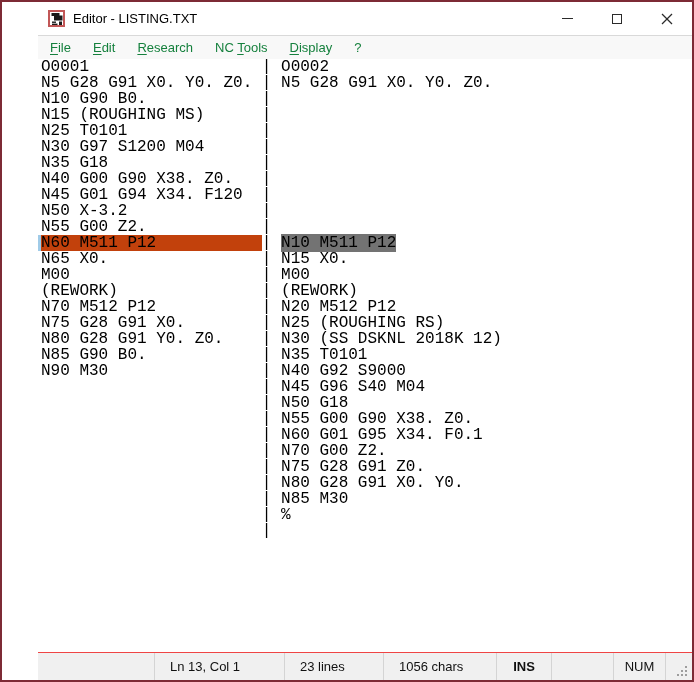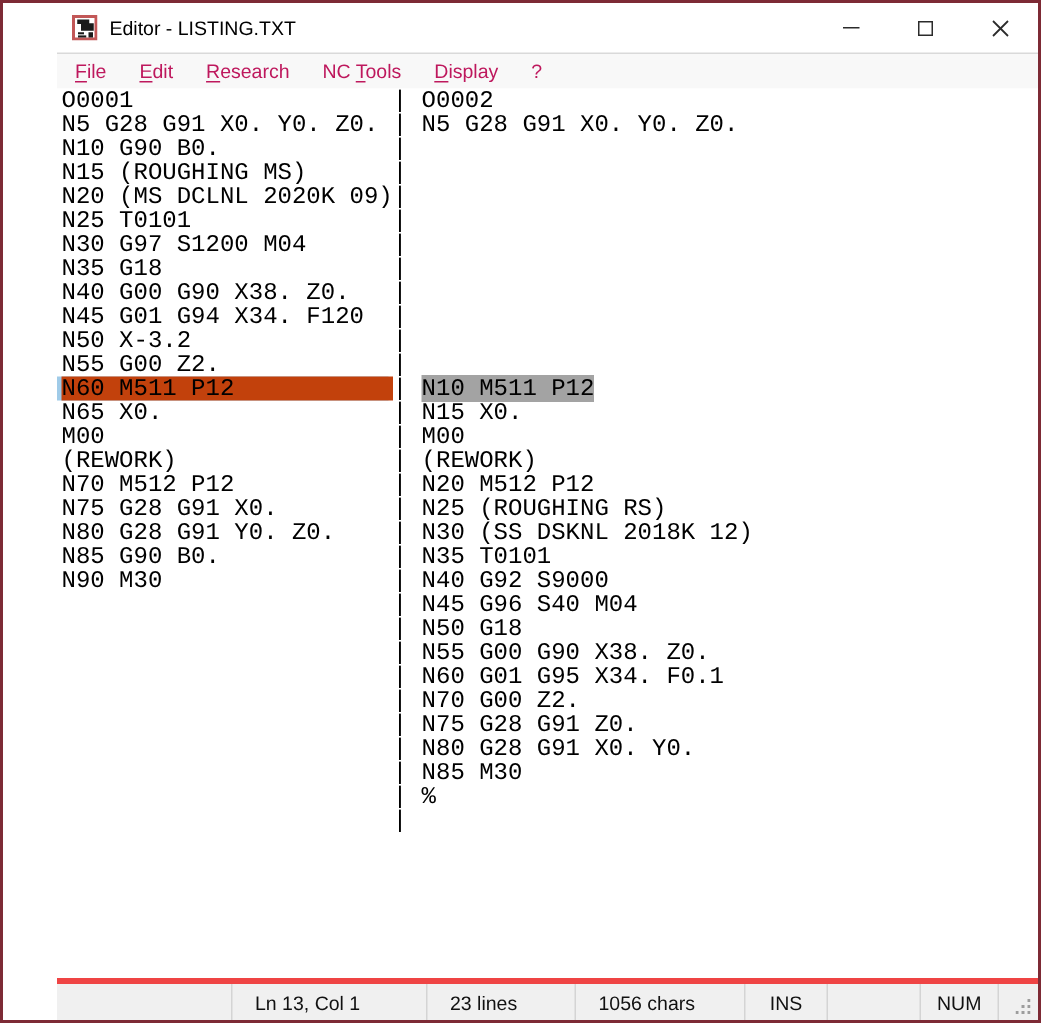--- a/index.html
+++ b/index.html
@@ -29,59 +29,59 @@
   .win-controls { margin-left:auto; display:flex; height:100%; }
   .wbtn { width:50px; height:100%; display:flex; align-items:center; justify-content:center; }
   .glyph-min { width:11px; height:0; border-top:1px solid #2b2b2b; display:block; }
   .glyph-max { width:10px; height:10px; border:1px solid #2b2b2b; display:block; }
 
   
   .menubar {
     flex:0 0 23px; height:23px;
     background:#f8f8f8;
     display:flex; align-items:center;
-    font-size:13px; color:#be185d;
+    font-size:13px; color:#15803d;
     padding-left:1px;
   }
   .menu-item { padding:2px 11px 3px 11px; white-space:nowrap; }
   .menu-item u { text-underline-offset:2px; }
 
   
   .content {
     flex:1 1 auto; overflow:hidden; background:#fff;
     padding-top:0;
   }
   .row {
     height:16px;
     font-family:"Liberation Mono", monospace;
     font-size:16px; line-height:16px;
     white-space:pre; color:#000;
     padding-left:3px;
   }
   .row .lf { display:inline-block; width:23ch; white-space:pre; }
   .row .sep, .row .sp, .row .rt { white-space:pre; }
   .row.hl .lf { background:#c2410c; box-shadow:-3px 0 0 #a0cbe8; }
-  .row.hl .rt { background:#a3a3a3; }
+  .row.hl .rt { background:#737373; }
 
   
   .statusbar {
     flex:0 0 28px; height:28px;
     background:#f0f0f0;
-    border-top:4px solid #ef4444;
+    border-top:1px solid #ef4444;
     display:flex; align-items:stretch;
     font-size:13px; color:#111;
   }
   .sb-spacer { flex:1 1 auto; }
   .sb { border-left:1px solid #d4d4d4; display:flex; align-items:center; }
   .sb-left { padding-left:15px; justify-content:flex-start; }
   .sb-center { justify-content:center; }
   .sb-s1 { width:130px; }
   .sb-s2 { width:99px; }
   .sb-s3 { width:113px; }
-  .sb-s4 { width:55px; }
+  .sb-s4 { width:55px;font-weight:bold; }
   .sb-s5 { width:30px; }
   .sb-s6 { width:52px;margin-left:32px; }
   .sb-grip { width:27px; border-left:1px solid #d4d4d4;
     display:flex; align-items:flex-end; justify-content:flex-end;
     padding:0 5px 4px 0; }
 </style>
 </head>
 <body>
 
 <div class="window">
@@ -121,21 +121,20 @@
       <div class="menu-item">NC <u>T</u>ools</div>
       <div class="menu-item"><u>D</u>isplay</div>
       <div class="menu-item">?</div>
     </div>
 
   <div class="content" id="code">
       <div class="row"><span class="lf">O0001                  </span><span class="sep">|</span><span class="sp"> </span><span class="rt">O0002</span></div>
       <div class="row"><span class="lf">N5 G28 G91 X0. Y0. Z0. </span><span class="sep">|</span><span class="sp"> </span><span class="rt">N5 G28 G91 X0. Y0. Z0.</span></div>
       <div class="row"><span class="lf">N10 G90 B0.            </span><span class="sep">|</span><span class="sp"> </span><span class="rt"></span></div>
       <div class="row"><span class="lf">N15 (ROUGHING MS)      </span><span class="sep">|</span><span class="sp"> </span><span class="rt"></span></div>
-      <div class="row"><span class="lf">N20 (MS DCLNL 2020K 09)</span><span class="sep">|</span><span class="sp"> </span><span class="rt"></span></div>
       <div class="row"><span class="lf">N25 T0101              </span><span class="sep">|</span><span class="sp"> </span><span class="rt"></span></div>
       <div class="row"><span class="lf">N30 G97 S1200 M04      </span><span class="sep">|</span><span class="sp"> </span><span class="rt"></span></div>
       <div class="row"><span class="lf">N35 G18                </span><span class="sep">|</span><span class="sp"> </span><span class="rt"></span></div>
       <div class="row"><span class="lf">N40 G00 G90 X38. Z0.   </span><span class="sep">|</span><span class="sp"> </span><span class="rt"></span></div>
       <div class="row"><span class="lf">N45 G01 G94 X34. F120  </span><span class="sep">|</span><span class="sp"> </span><span class="rt"></span></div>
       <div class="row"><span class="lf">N50 X-3.2              </span><span class="sep">|</span><span class="sp"> </span><span class="rt"></span></div>
       <div class="row"><span class="lf">N55 G00 Z2.            </span><span class="sep">|</span><span class="sp"> </span><span class="rt"></span></div>
       <div class="row hl"><span class="lf">N60 M511 P12           </span><span class="sep">|</span><span class="sp"> </span><span class="rt">N10 M511 P12</span></div>
       <div class="row"><span class="lf">N65 X0.                </span><span class="sep">|</span><span class="sp"> </span><span class="rt">N15 X0.</span></div>
       <div class="row"><span class="lf">M00                    </span><span class="sep">|</span><span class="sp"> </span><span class="rt">M00</span></div>

